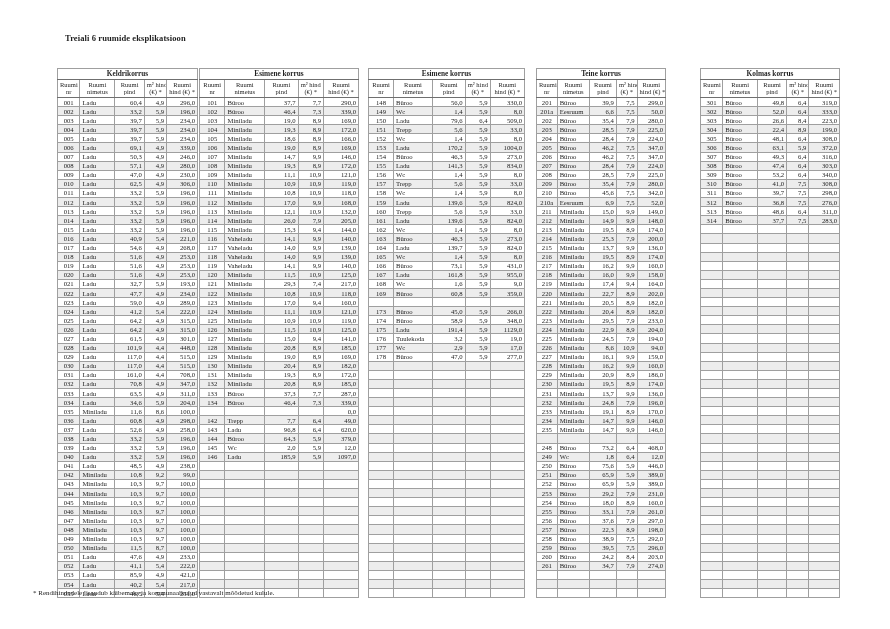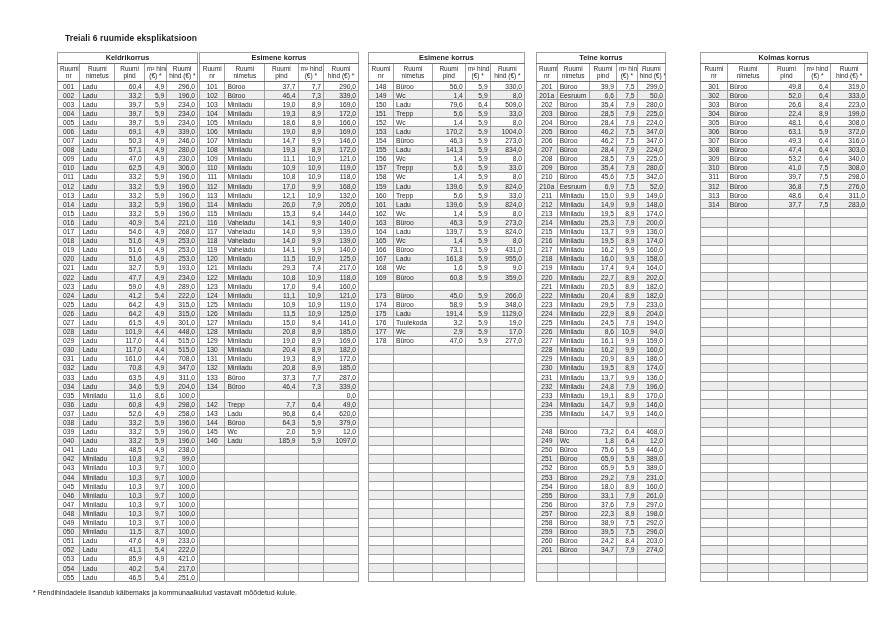--- a/index.html
+++ b/index.html
@@ -1,25 +1,25 @@
 <!DOCTYPE html>
 <html><head>
 <meta charset="utf-8">
 <style>
   html,body{margin:0;padding:0;background:#ffffff;}
   .sheet{position:relative;width:890px;height:629px;background:#ffffff;
-         font-family:Liberation Sans, sans-serif;color:#1f1f1f;overflow:hidden;}
+         font-family:Liberation Serif, serif;color:#1f1f1f;overflow:hidden;}
   .doc-title{position:absolute;left:65px;top:33px;font-size:8.5px;font-weight:700;letter-spacing:.1px;}
   .footnote{position:absolute;left:33px;top:589px;font-size:7px;color:#222;}
-  .tblwrap{position:absolute;top:52px;}
+  .tblwrap{position:absolute;top:68px;}
   .t0{left:57px;width:141px}
   .t1{left:199px;width:160px}
   .t2{left:368px;width:157px}
   .t3{left:536px;width:130px}
-  .t4{left:700px;width:168px}
+  .t4{left:700px;width:140px}
   table{width:100%;border-collapse:collapse;table-layout:fixed;border:1.5px solid #3d3d3d;background:#fff;}
   th,td{border:1px solid #9f9f9f;font-size:6.7px;line-height:1.05;padding:0 2px;
         overflow:hidden;white-space:nowrap;font-weight:400;vertical-align:middle;}
   tr.title-row th{height:10px;font-weight:700;font-size:7.3px;text-align:center;border-bottom:1px solid #6f6f6f;background:#fff;}
   tr.cols-row th{height:17px;text-align:center;font-size:6.5px;background:#fff;border-bottom:1px solid #6f6f6f;}
   tbody td{height:8.1px;}
   tbody tr:nth-child(even){background:#ededed;}
   .c{text-align:center}.l{text-align:left}.r{text-align:right}
   col.col0{width:16%}col.col1{width:25%}col.col2{width:21%}col.col3{width:16%}col.col4{width:22%}
 </style>

